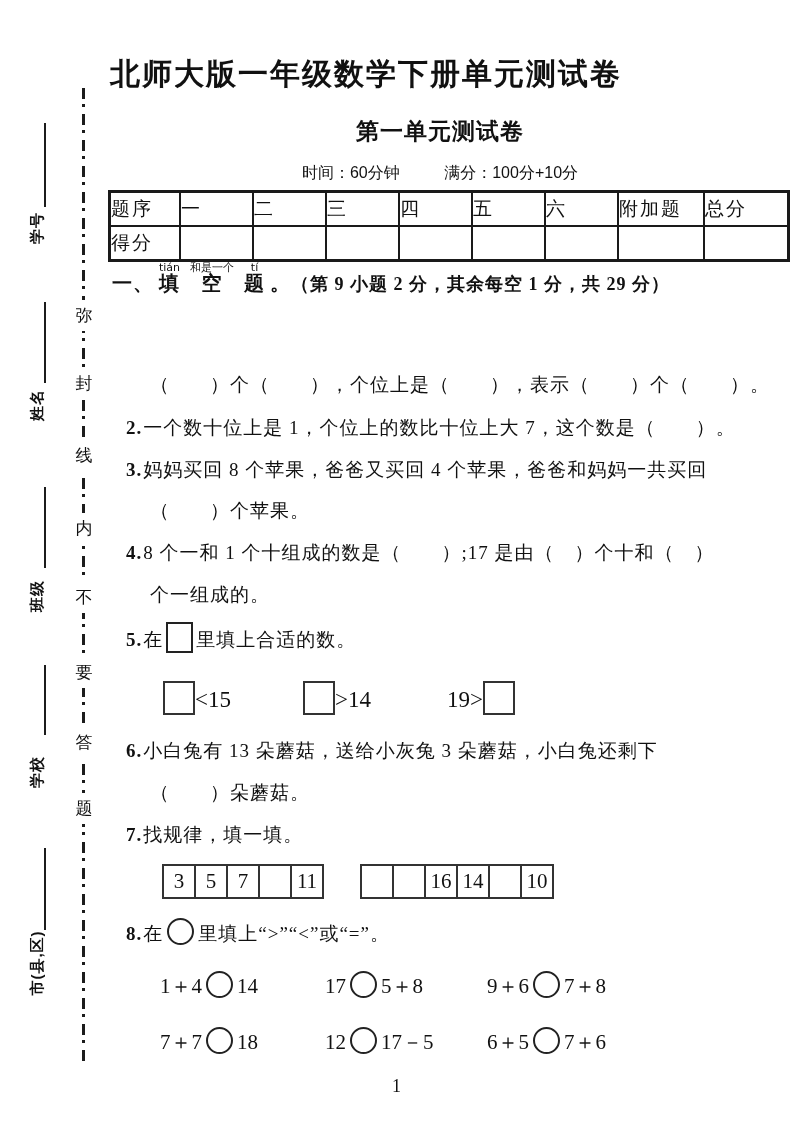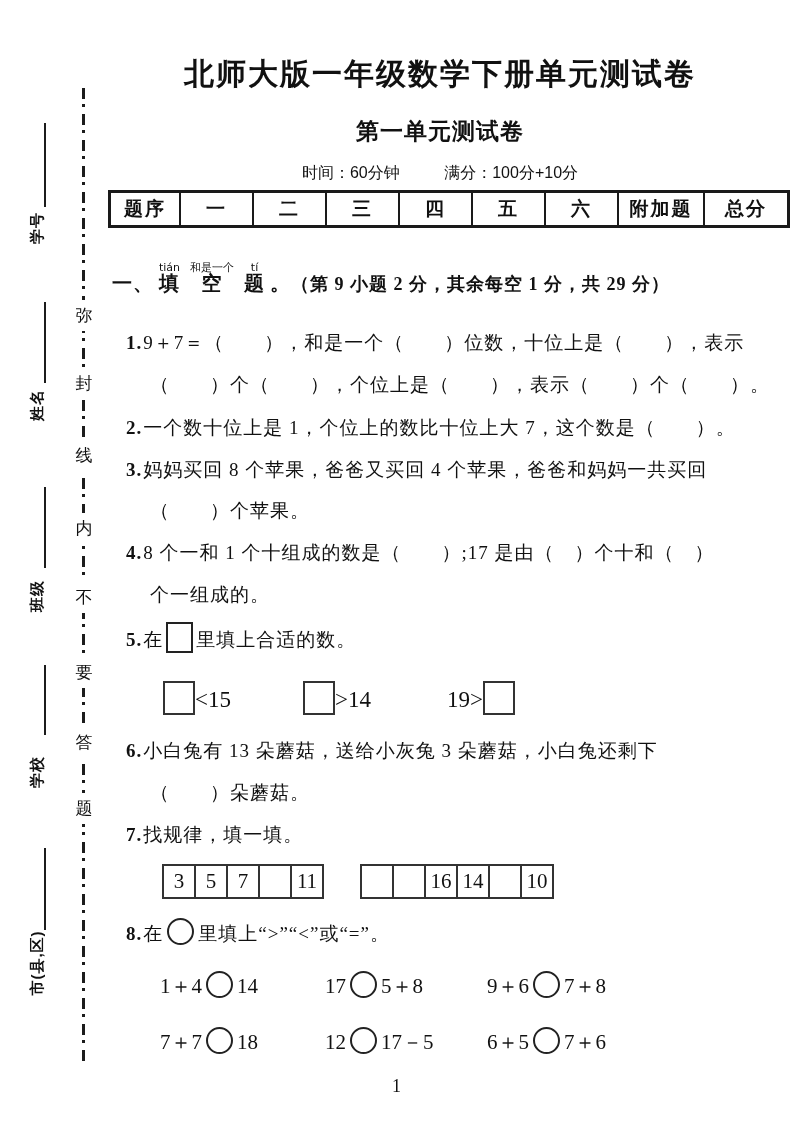--- a/index.html
+++ b/index.html
@@ -18,42 +18,42 @@
     font-size:17px;padding:4px 0;font-family:"Liberation Serif","DejaVu Serif",serif;
   }
   .m-line{position:absolute;left:44px;width:2px;background:#1c1c1c;}
   .v-label{
     position:absolute;left:37px;transform:translate(-50%,-50%) rotate(-90deg);
     white-space:nowrap;font-size:15px;font-weight:bold;
     font-family:"Liberation Sans","DejaVu Sans",sans-serif;letter-spacing:1px;
   }
   
   .title{
-    position:absolute;left:110px;width:660px;top:54px;text-align:center;
+    position:absolute;left:110px;width:660px;top:54px;
     font-family:"Liberation Sans","DejaVu Sans",sans-serif;
     font-size:30px;font-weight:bold;letter-spacing:2px;
   }
   .subtitle{
     position:absolute;left:110px;width:660px;top:116px;text-align:center;
     font-family:Liberation Mono, monospace;
     font-size:23px;font-weight:bold;letter-spacing:1px;
   }
   .info{
     position:absolute;left:110px;width:660px;top:163px;text-align:center;
     font-family:"Liberation Sans","DejaVu Sans",sans-serif;font-size:16px;
   }
   .info span{margin:0 20px;}
   
   table.score{
     position:absolute;left:108px;top:190px;border-collapse:collapse;
     table-layout:fixed;font-family:"Liberation Sans","DejaVu Sans",sans-serif;
   }
   table.score td{
-    border:2px solid #1a1a1a;height:32px;text-align:center;
-    font-size:19px;font-weight:bold;letter-spacing:2px;padding:0;
+    border:2px solid #1a1a1a;height:32px;text-align:left;
+    font-size:19px;font-weight:normal;letter-spacing:2px;padding:0;
   }
   table.score{border:3px solid #1a1a1a;}
   
   .sec-h{
     position:absolute;left:112px;top:262px;font-size:20px;font-weight:bold;
     letter-spacing:1px;white-space:nowrap;
   }
   .sec-h ruby{margin:8px 5px;}
   .sec-h rt{font-size:11px;font-weight:normal;letter-spacing:0;
     font-family:"DejaVu Sans","Liberation Sans",sans-serif;}
@@ -127,30 +127,38 @@
       <td style="width:68px">题序</td>
       <td style="width:71px">一</td>
       <td style="width:71px">二</td>
       <td style="width:71px">三</td>
       <td style="width:71px">四</td>
       <td style="width:71px">五</td>
       <td style="width:71px">六</td>
       <td style="width:84px">附加题</td>
       <td style="width:82px">总分</td>
     </tr>
+    <tr>
+      <td>得分</td>
+      <td></td>
+      <td></td>
+      <td></td>
+      <td></td>
+      <td></td>
+      <td></td>
+      <td></td>
+      <td></td>
+    </tr>
   </tbody>
     </table>
 
   <div class="sec-h">
     <span>一、</span><ruby><span>填</span><rt>tián</rt></ruby><ruby><span>空</span><rt>和是一个</rt></ruby><ruby><span>题</span><rt>tí</rt></ruby><span>。</span><span class="sec-note">（第 9 小题 2 分，其余每空 1 分，共 29 分）</span>
   </div>
 
-  <div class="q-line" style="left:126px;top:330px">
-    <span class="q-num">1.</span><span>9＋7＝（　　），和是一个（　　）位数，十位上是（　　），表示</span>
-  </div>
   <div class="q-line" style="left:150px;top:372px">
     <span>（　　）个（　　），个位上是（　　），表示（　　）个（　　）。</span>
   </div>
 
   <div class="q-line" style="left:126px;top:415px">
     <span class="q-num">2.</span><span>一个数十位上是 1，个位上的数比十位上大 7，这个数是（　　）。</span>
   </div>
 
   <div class="q-line" style="left:126px;top:457px">
     <span class="q-num">3.</span><span>妈妈买回 8 个苹果，爸爸又买回 4 个苹果，爸爸和妈妈一共买回</span>

